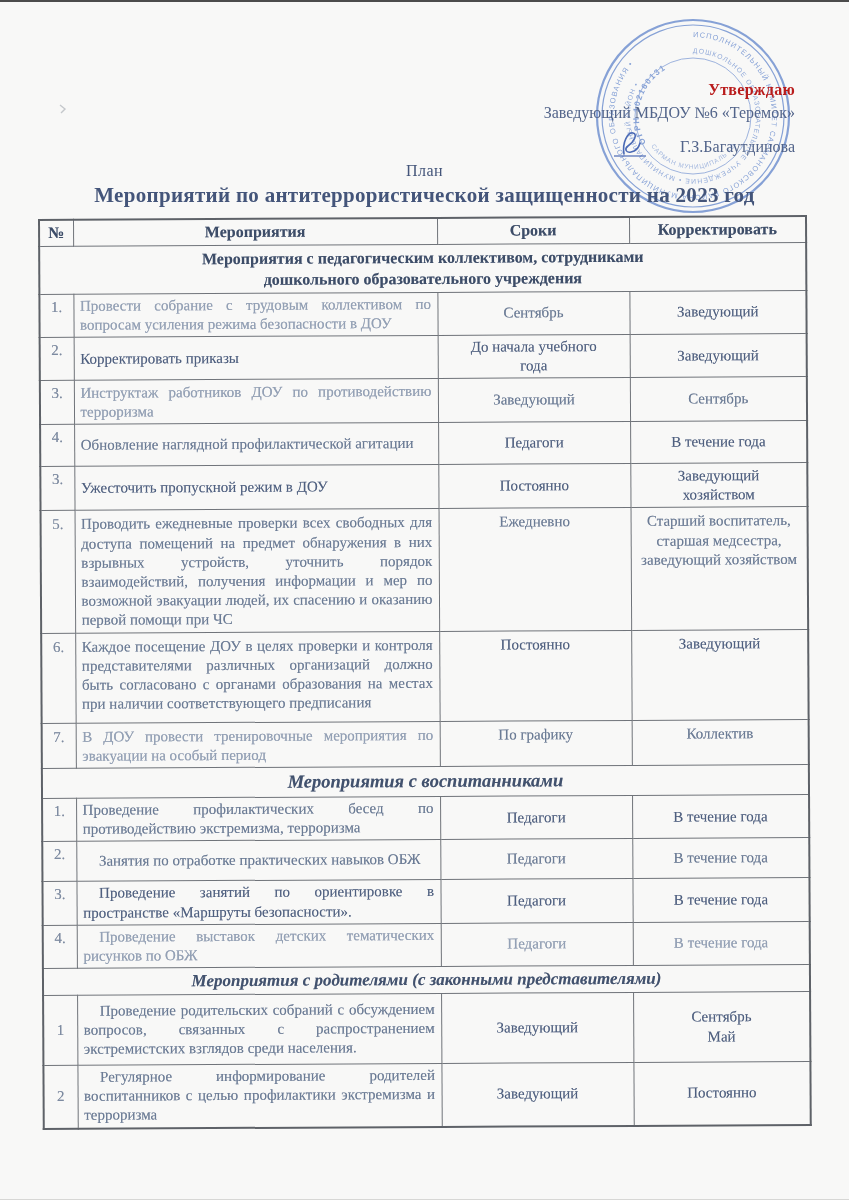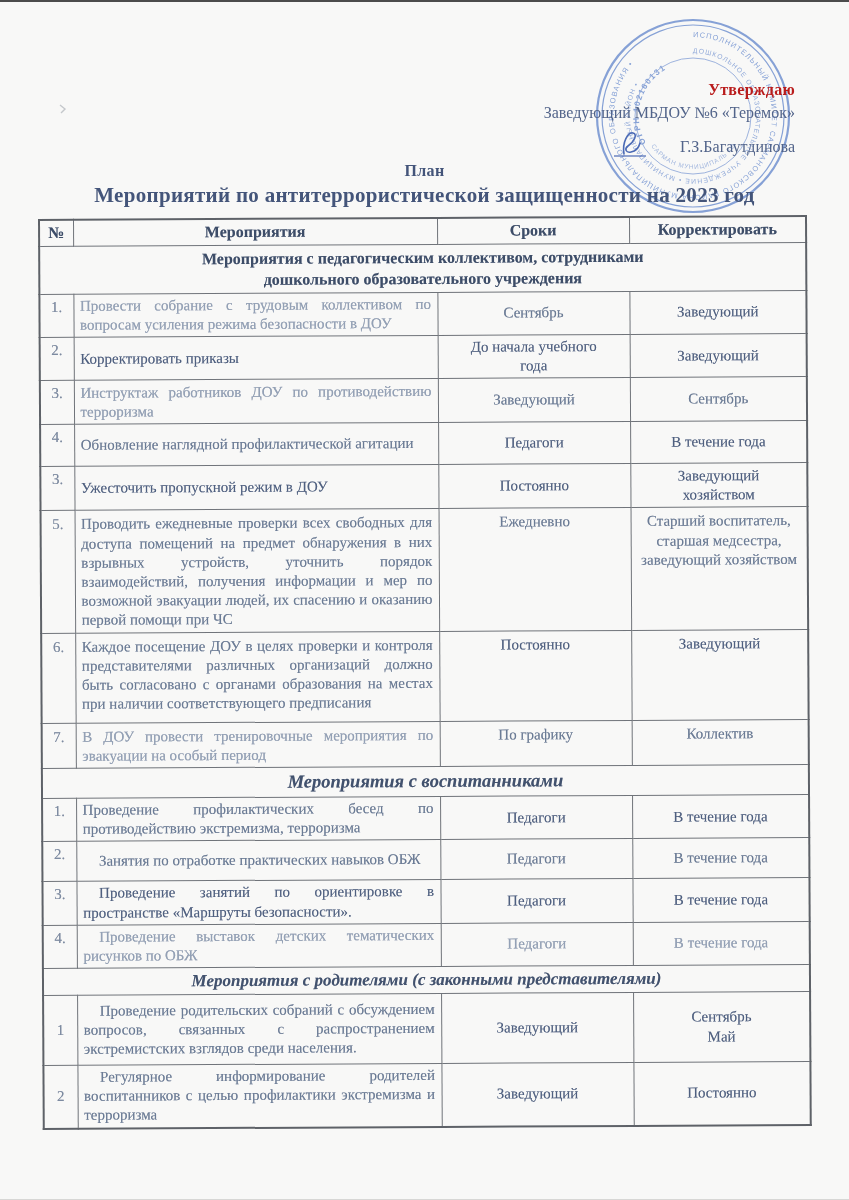--- a/index.html
+++ b/index.html
@@ -19,21 +19,21 @@
 
   
   .approval{position:absolute;top:78px;right:54px;text-align:right;z-index:2;line-height:1.45;font-size:16px;}
   .approval .a1{font-weight:bold;letter-spacing:.3px;color:#b91c1c;}
   .approval .a2{color:#52648a;}
   .sig-row{display:flex;justify-content:flex-end;align-items:flex-end;gap:16px;color:#52648a;}
   .sig{position:relative;top:4px;}
 
   
   .doc-title{position:absolute;left:0;top:162px;width:849px;text-align:center;z-index:2;color:#44557a;}
-  .doc-title .t1{font-weight:bold;font-size:16px;letter-spacing:.4px;}
+  .doc-title .t1{font-weight:normal;font-size:16px;letter-spacing:.4px;}
   .doc-title .t2{font-weight:bold;font-size:21px;letter-spacing:.3px;margin-top:3px;}
 
   
   .tbl-wrap{position:absolute;left:38px;top:219px;width:767px;z-index:1;transform:rotate(-0.3deg);transform-origin:left top;}
   table{border-collapse:collapse;width:767px;table-layout:fixed;}
   col.w-num{width:34px;} col.w-act{width:364px;} col.w-term{width:192px;} col.w-resp{width:177px;}
   td,th{border:1px solid #70747a;padding:2px 6px;font-size:15px;line-height:1.28;
         text-shadow:0 0 .5px rgba(70,85,115,.45);vertical-align:middle;}
   table{border:2px solid #5e6268;}
   th{font-weight:bold;font-size:16px;color:#3d4d68;text-align:center;padding:2px 4px;}

